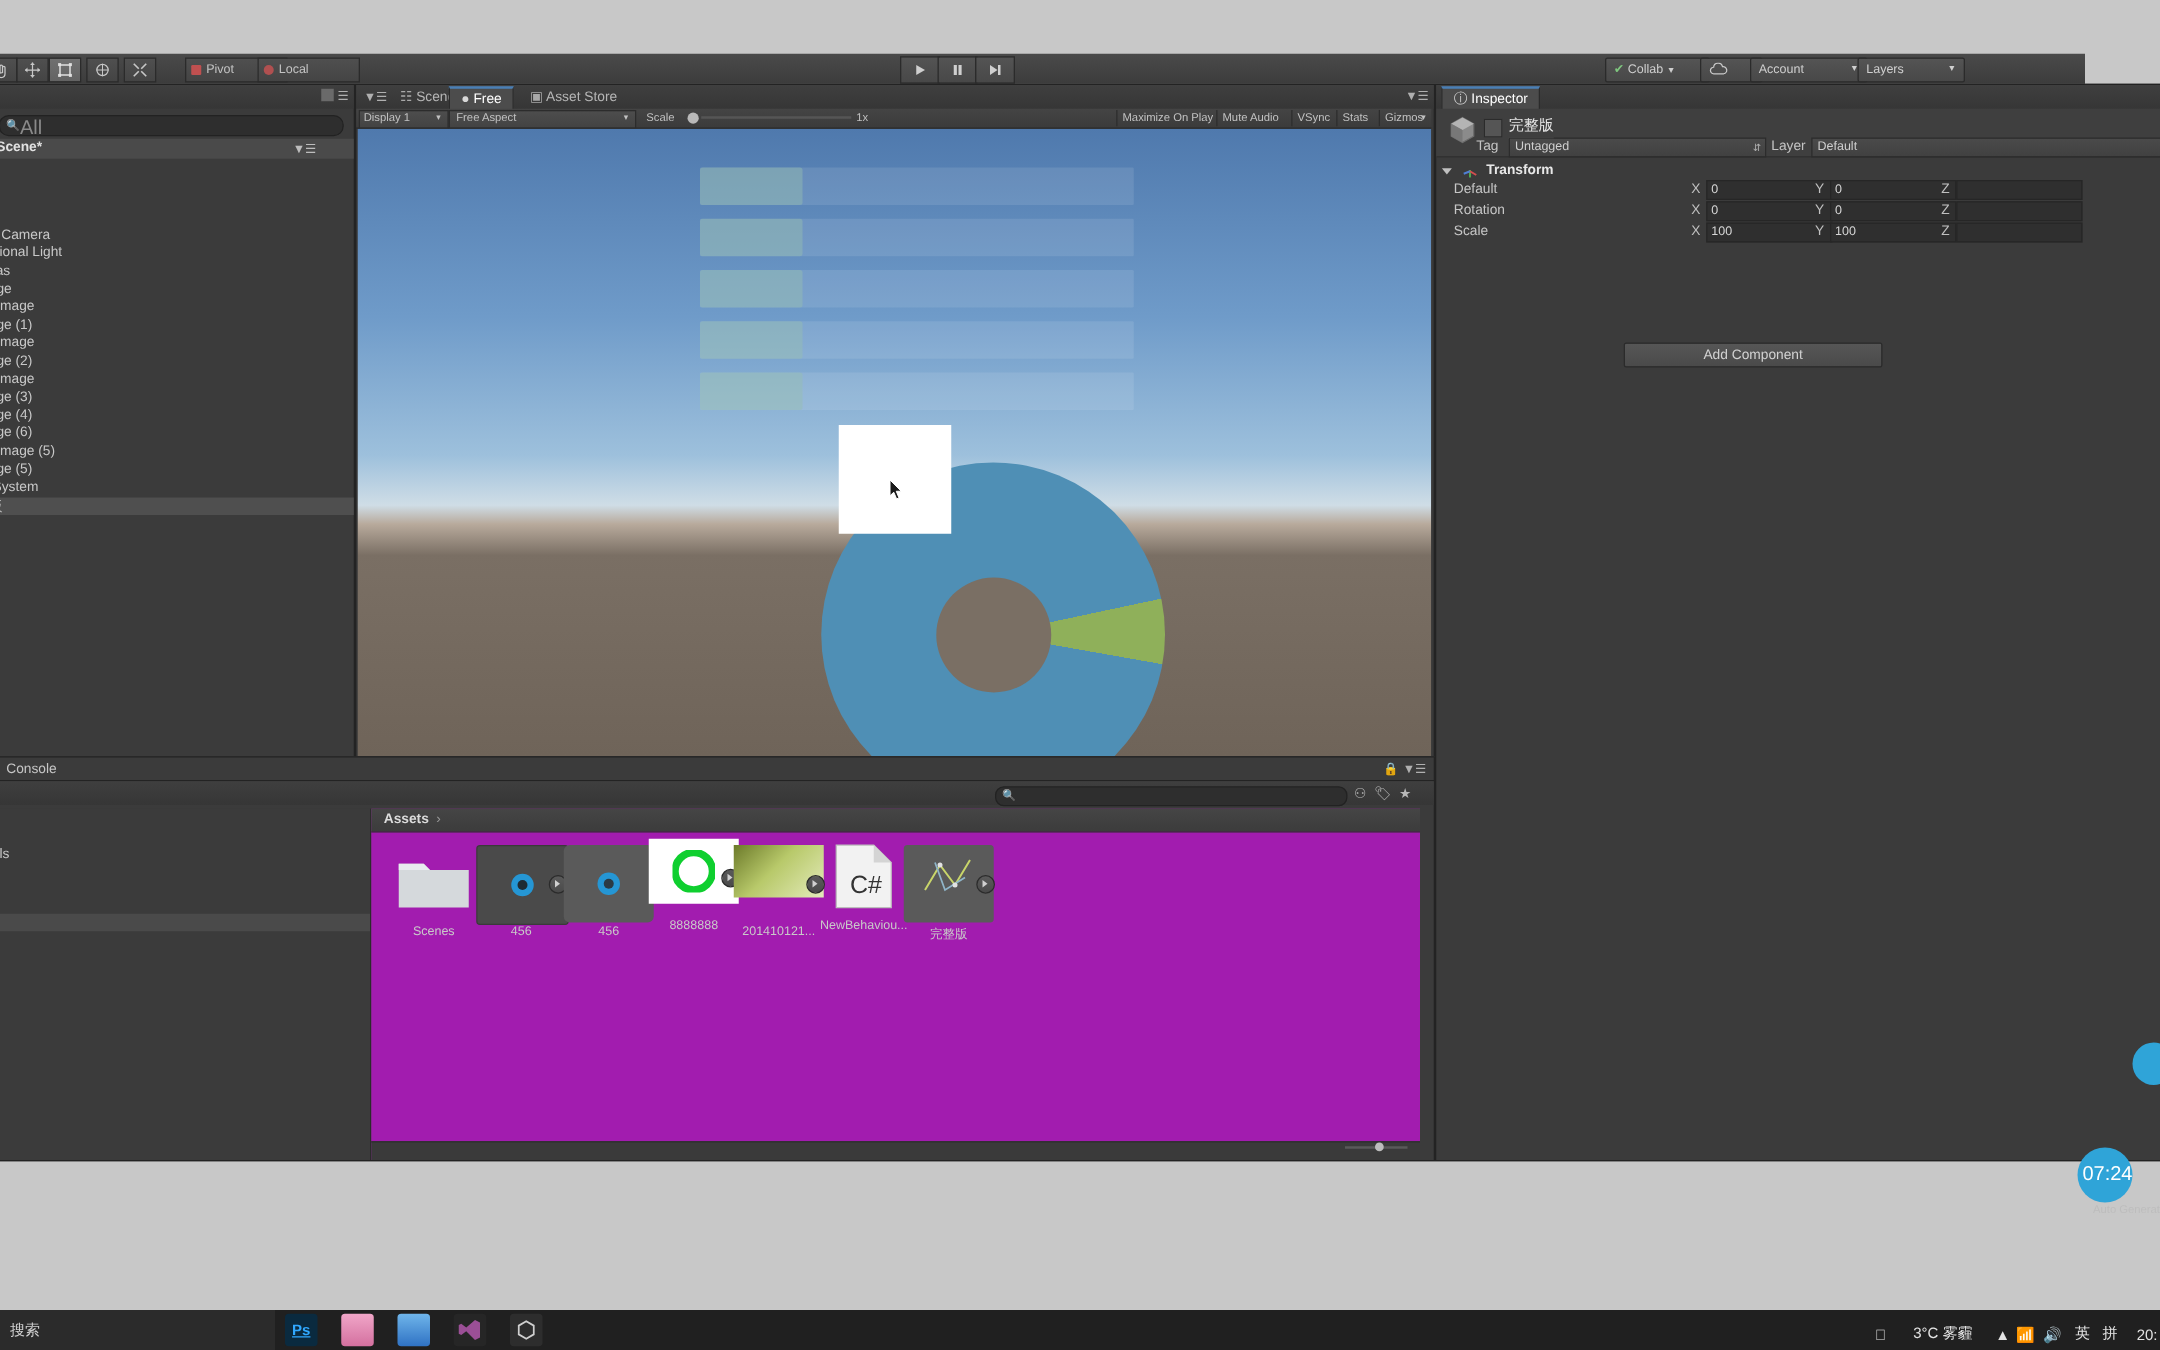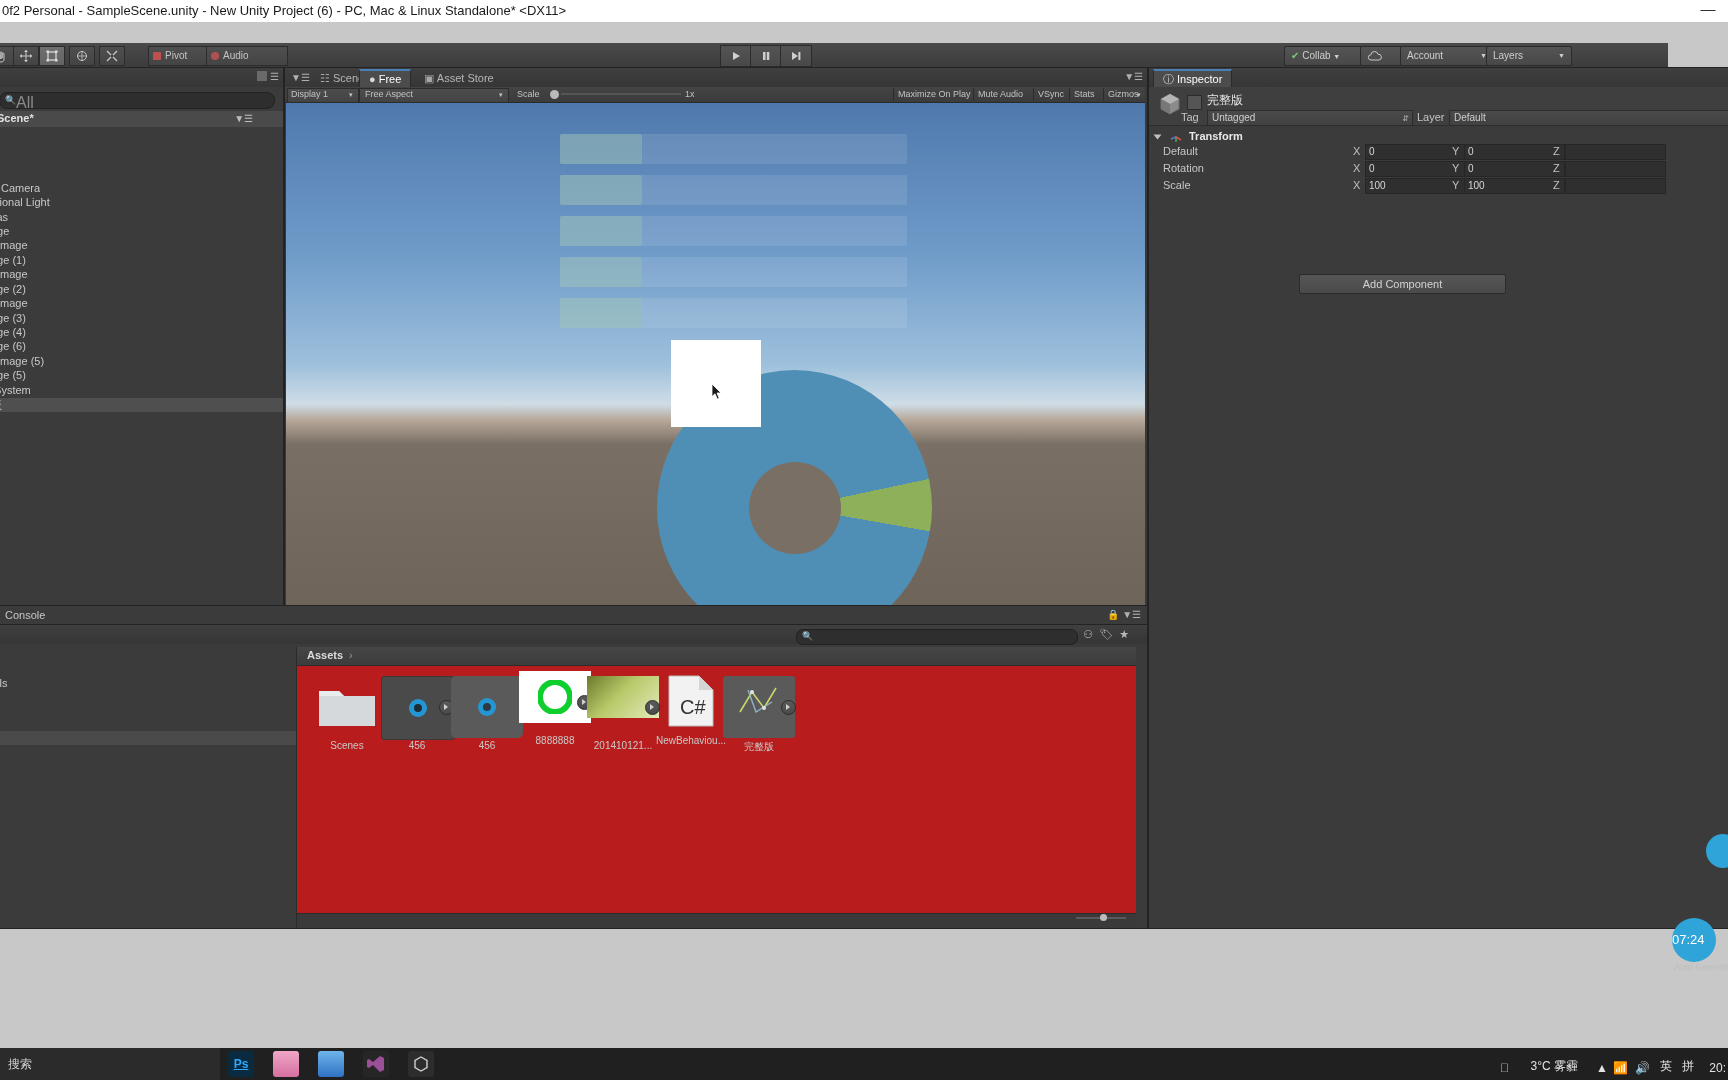--- a/index.html
+++ b/index.html
@@ -87,21 +87,21 @@
 
   
   #project{left:-10px;top:624px;width:1156px;height:303px;background:#3b3b3b;}
   .pj-search{position:absolute;left:805px;top:4px;width:280px;height:14px;background:#2e2e2e;
              border:1px solid #222;border-radius:7px;}
   .pj-icos{position:absolute;right:12px;top:3px;font-size:11px;color:#b8b8b8;letter-spacing:6px;}
   .pj-left{position:absolute;left:0;top:22px;width:305px;height:281px;background:#3b3b3b;
            border-right:1px solid #2b2b2b;}
   .pj-lrow{position:absolute;left:0;width:305px;height:14px;font-size:11px;color:#c8c8c8;}
   .pj-lrow.sel{background:#4a4a4a;}
-  .pj-right{position:absolute;left:306px;top:22px;width:839px;height:281px;background:#b91c1c;text-decoration:underline;}
+  .pj-right{position:absolute;left:306px;top:22px;width:839px;height:281px;background:#a21caf;text-decoration:underline;}
   .pj-breadcrumb{position:absolute;left:0;top:0;width:839px;height:18px;
                  background:linear-gradient(#454545,#3c3c3c);border-bottom:1px solid #2c2c2c;}
   .pj-breadcrumb .bc{position:absolute;left:10px;top:2px;font-size:11px;color:#dcdcdc;font-weight:bold;}
   .pj-breadcrumb .arw{position:absolute;left:52px;top:2px;font-size:11px;color:#9a9a9a;}
   .pj-grid{position:absolute;left:0;top:19px;width:839px;height:240px;}
   .asset{position:absolute;width:72px;}
   .asset .thumbwrap{position:absolute;left:0;top:0;width:72px;height:62px;}
   .asset .label{position:absolute;left:-6px;top:64px;width:84px;text-align:center;font-size:10px;
                 color:#c9c9c9;white-space:nowrap;overflow:hidden;text-overflow:ellipsis;}
   .selarrow{position:absolute;width:13px;height:13px;border-radius:50%;
@@ -135,40 +135,36 @@
   .prop-row .lbl{position:absolute;left:14px;top:1px;}
   .axlab{position:absolute;top:1px;font-size:11px;color:#c0c0c0;}
   .numfield{position:absolute;top:0;height:14px;background:#2f2f2f;border:1px solid #262626;
             color:#d6d6d6;font-size:10px;line-height:14px;padding-left:3px;}
   .addcomp{position:absolute;left:150px;top:206px;width:205px;height:18px;
            background:linear-gradient(#565656,#4a4a4a);border:1px solid #2b2b2b;border-radius:2px;
            color:#d2d2d2;font-size:11px;line-height:18px;text-align:center;}
 
   
   .floatbtn{position:absolute;border-radius:50%;}
-  .clockbtn{position:absolute;right:12px;bottom:118px;width:44px;height:44px;border-radius:50%;
-            background:#2fa4d8;color:#fff;font-size:13px;text-align:left;line-height:44px;}
+  .clockbtn{position:absolute;right:22px;bottom:118px;width:44px;height:44px;border-radius:50%;
+            background:#2fa4d8;color:#fff;font-size:16px;text-align:right;line-height:44px;}
   .autogen{position:absolute;right:0px;bottom:108px;font-size:9px;color:#bdbdbd;}
 
   
   .taskbar{position:absolute;left:0;bottom:0;width:1728px;height:32px;background:#202020;}
   .tb-search{position:absolute;left:0;bottom:0;width:220px;height:32px;background:#2b2b2b;}
   .tb-search .ph{position:absolute;left:8px;top:8px;font-size:12px;color:#d0d0d0;}
   .tb-app{position:absolute;bottom:3px;width:26px;height:26px;border-radius:3px;text-decoration:underline;}
   .tray{position:absolute;bottom:5px;font-size:12px;color:#e3e3e3;white-space:nowrap;}
 </style>
 </head>
 <body>
 
 <div id="root">
 
-  <div class="titlebar">
-    <div class="title-text">0f2 Personal - SampleScene.unity - New Unity Project (6) - PC, Mac &amp; Linux Standalone* &lt;DX11&gt;</div>
-    <div class="win-min">—</div>
-  </div>
 
 
   <div class="unitybar">
 
     <div class="tool-ico" style="left:-12px">
       <svg width="14" height="14" viewBox="0 0 14 14">
           <path d="M4 10V5a1 1 0 012 0v4M6 9V4a1 1 0 012 0v5M8 9V5a1 1 0 012 0v5c0 2-1 3-3 3s-3-1-3-3z" fill="none" stroke="#c7c7c7" stroke-width="1"></path>
         </svg>
     </div>
     <div class="tool-ico" style="left:13px">
@@ -198,21 +194,21 @@
         </svg>
     </div>
 
     <div class="pivotgrp" style="left:148px">
       <div class="pv" style="left:0;width:58px">
         <span class="dot" style="background:#c05050;border-radius:1px"></span>
         <span>Pivot</span>
       </div>
       <div class="pv" style="left:58px;width:58px">
         <span class="dot" style="background:#b05050;border-radius:50%"></span>
-        <span>Audio</span>
+        <span>Local</span>
       </div>
     </div>
 
     <div class="playgrp">
       <div class="pbtn" style="left:0">
         <svg width="12" height="12" viewBox="0 0 12 12">
             <path d="M3 2l7 4-7 4z" fill="#cfcfcf"></path>
           </svg>
       </div>
       <div class="pbtn" style="left:30px">

